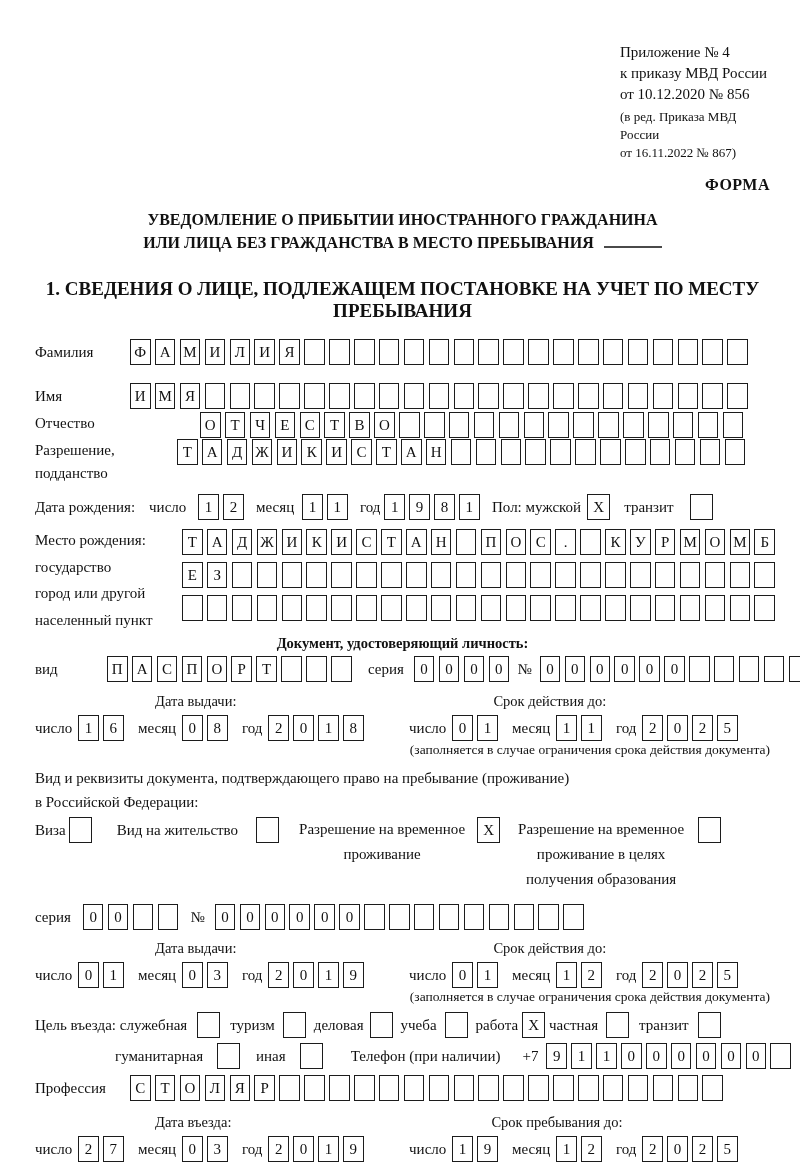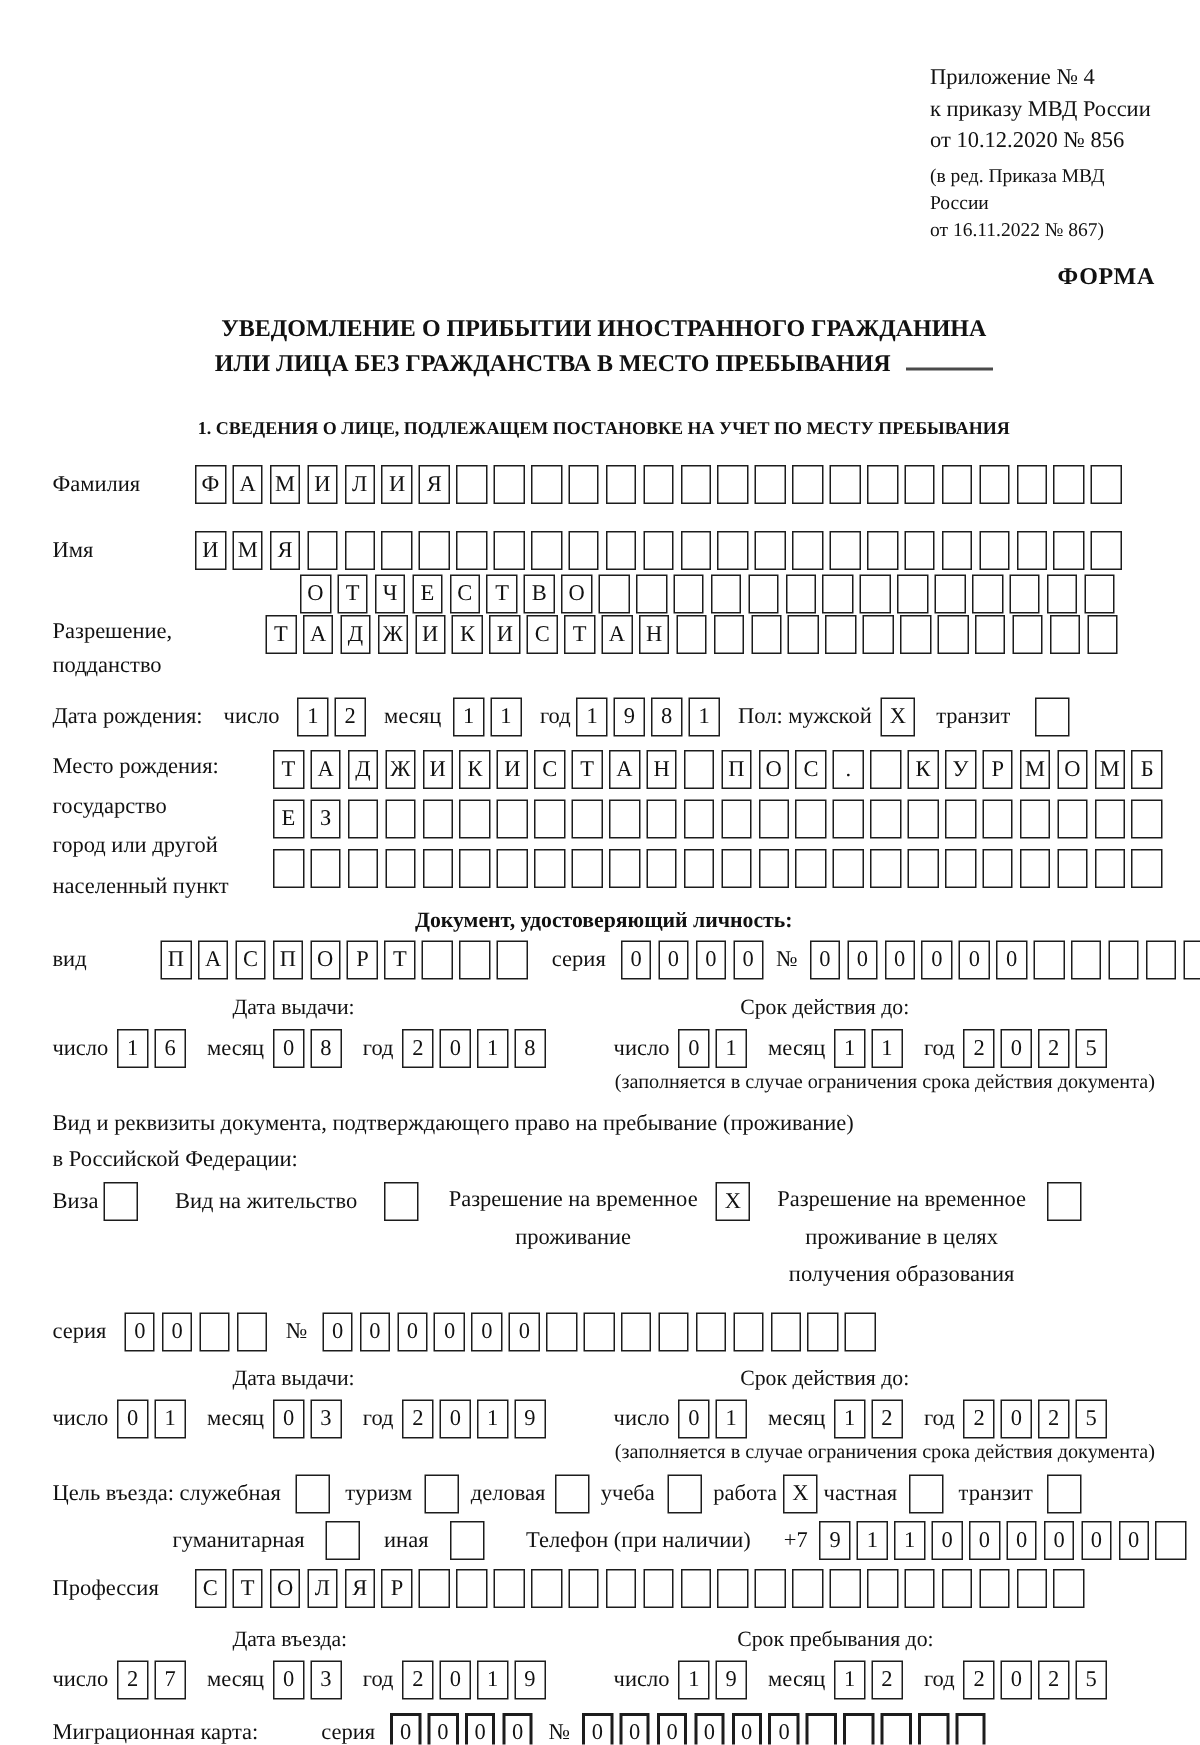--- a/index.html
+++ b/index.html
@@ -12,21 +12,21 @@
   .page { padding:42px 30px 0 35px; }
 
   
   .hdr-block { margin-left:585px; line-height:21px; }
   .hdr-sub { margin-left:585px; margin-top:3px; font-size:13px; line-height:18px; }
   .forma { text-align:right; font-weight:bold; font-size:16px; margin-top:14px; letter-spacing:.5px; }
 
   .title { text-align:center; font-weight:bold; font-size:16px; line-height:23px; margin-top:14px; }
   .u-line { display:inline-block; width:58px; border-bottom:2.5px solid #4a4a4a; margin-left:10px; vertical-align:baseline; }
 
-  .sec-heading { text-align:center; font-weight:bold; font-size:12px; margin-top:24px; }
+  .sec-heading { text-align:center; font-weight:bold; font-size:19px; margin-top:24px; }
 
   
   .row { display:flex; align-items:flex-start; }
   .lbl { flex:none; line-height:26px; }
   .cells { display:inline-flex; flex:none; }
   .cell {
     width:20.5px; height:26px; flex:none;
     border:1.6px solid #1c1c1c; margin-right:4.4px;
     display:inline-flex; align-items:center; justify-content:center;
     font-size:15px;
@@ -126,20 +126,21 @@
         <span class="cell"></span>
         <span class="cell"></span>
         <span class="cell"></span>
         <span class="cell"></span>
         <span class="cell"></span>
       </div>
   </div>
 
   <div class="row" style="margin-top:3px;">
     <div class="lbl stack" style="width:165px; line-height:23px;">
+      <span>Отчество</span>
     </div>
     <div class="cells">
         <span class="cell">О</span>
         <span class="cell">Т</span>
         <span class="cell">Ч</span>
         <span class="cell">Е</span>
         <span class="cell">С</span>
         <span class="cell">Т</span>
         <span class="cell">В</span>
         <span class="cell">О</span>

